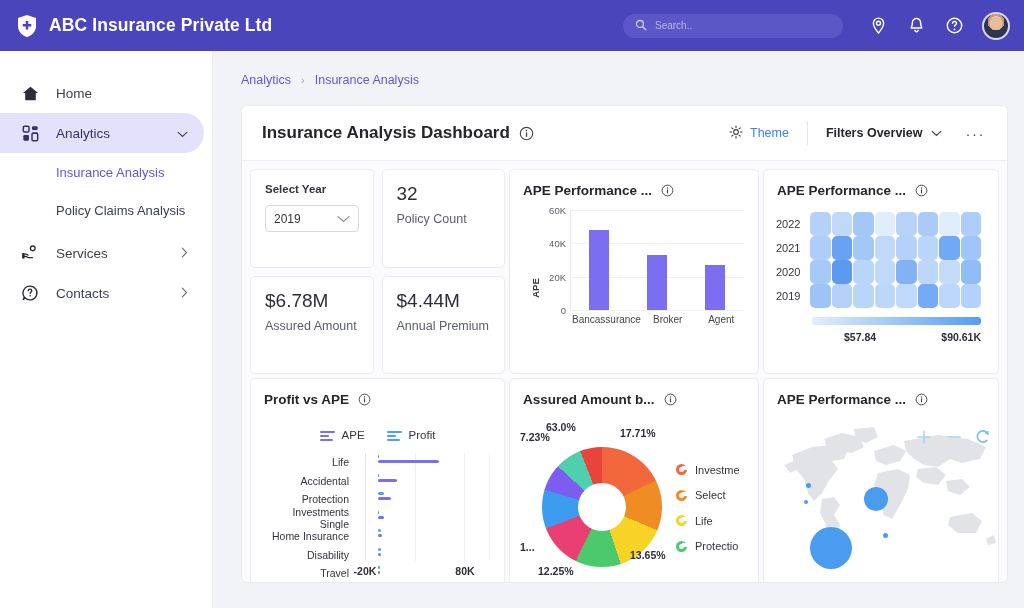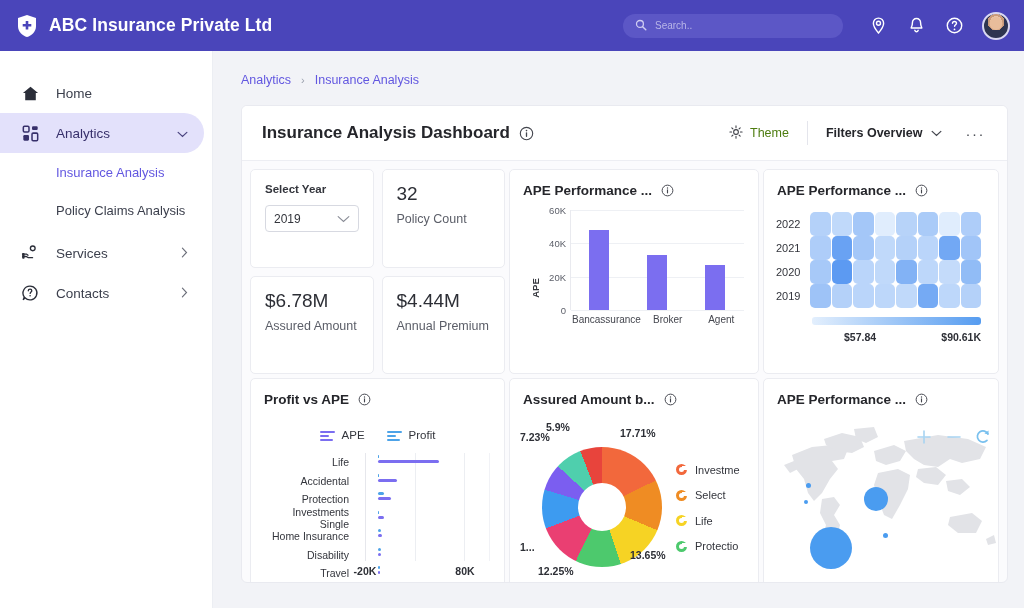--- a/index.html
+++ b/index.html
@@ -79,21 +79,21 @@
     background: #fbfbfd; border: 1px solid #e9eaf0; border-radius: 6px;
     height: 478px; overflow: hidden;
   }
   .panel-head {
     height: 55px; background: #fff; border-bottom: 1px solid #edeef3;
     display: flex; align-items: center; padding: 0 18px 0 20px;
   }
   .panel-title { font-size: 17px; font-weight: bold; color: #25262b; }
   .info-ico { margin-left: 9px; cursor: pointer; display: inline-flex; vertical-align: middle; }
   .head-right { margin-left: auto; display: flex; align-items: center; }
-  .theme-btn { display: flex; align-items: center; gap: 7px; font-size: 12.5px; color: #4d7c0f; cursor: pointer; }
+  .theme-btn { display: flex; align-items: center; gap: 7px; font-size: 12.5px; color: #3b82f6; cursor: pointer; }
   .vdiv { width: 1px; height: 24px; background: #e4e5ec; margin: 0 18px; }
   .filters-btn { display: flex; align-items: center; gap: 8px; font-size: 12.5px; font-weight: bold; color: #25262b; cursor: pointer; }
   .dots { margin-left: 20px; letter-spacing: 1.5px; color: #4b4d55; font-size: 15px; cursor: pointer; padding: 0 4px; }
 
   
   .grid {
     padding: 8px; display: grid; gap: 4px;
     grid-template-columns: 255px 250px 1fr;
     grid-template-rows: 205px 212px;
   }
@@ -611,21 +611,21 @@
             </span>
           </div>
           <div class="donut-wrap">
             <div class="donut" id="donut" style="background: conic-gradient(rgb(242, 104, 60) 0deg, rgb(242, 104, 60) 63.68deg, rgb(239, 140, 35) 63.68deg, rgb(239, 140, 35) 112.76deg, rgb(246, 211, 36) 112.76deg, rgb(246, 211, 36) 161.84deg, rgb(77, 201, 109) 161.84deg, rgb(77, 201, 109) 205.89deg, rgb(234, 63, 114) 205.89deg, rgb(234, 63, 114) 249.04deg, rgb(61, 155, 240) 249.04deg, rgb(61, 155, 240) 286.79deg, rgb(123, 94, 240) 286.79deg, rgb(123, 94, 240) 312.79deg, rgb(79, 207, 173) 312.79deg, rgb(79, 207, 173) 338.79deg, rgb(232, 68, 60) 338.79deg, rgb(232, 68, 60) 360deg);"></div>
             <div id="pieLabels">
                 <div class="pie-lbl" style="left: 100px; top: 8px;">17.71%</div>
                 <div class="pie-lbl" style="left: 110px; top: 130px;">13.65%</div>
                 <div class="pie-lbl" style="left: 18px; top: 146px;">12.25%</div>
                 <div class="pie-lbl" style="left: 0px; top: 122px;">1...</div>
                 <div class="pie-lbl" style="left: 0px; top: 12px;">7.23%</div>
-                <div class="pie-lbl" style="left: 26px; top: 2px;">5.9%</div>
+                <div class="pie-lbl" style="left: 26px; top: 2px;">63.0%</div>
               </div>
             <div class="pie-legend" id="pieLegend">
                 <div class="pie-lg-item">
                   <span class="ring" style="border-color: rgb(242, 104, 60);"></span>
                   <span>Investme</span>
                 </div>
                 <div class="pie-lg-item">
                   <span class="ring" style="border-color: rgb(239, 140, 35);"></span>
                   <span>Select</span>
                 </div>

